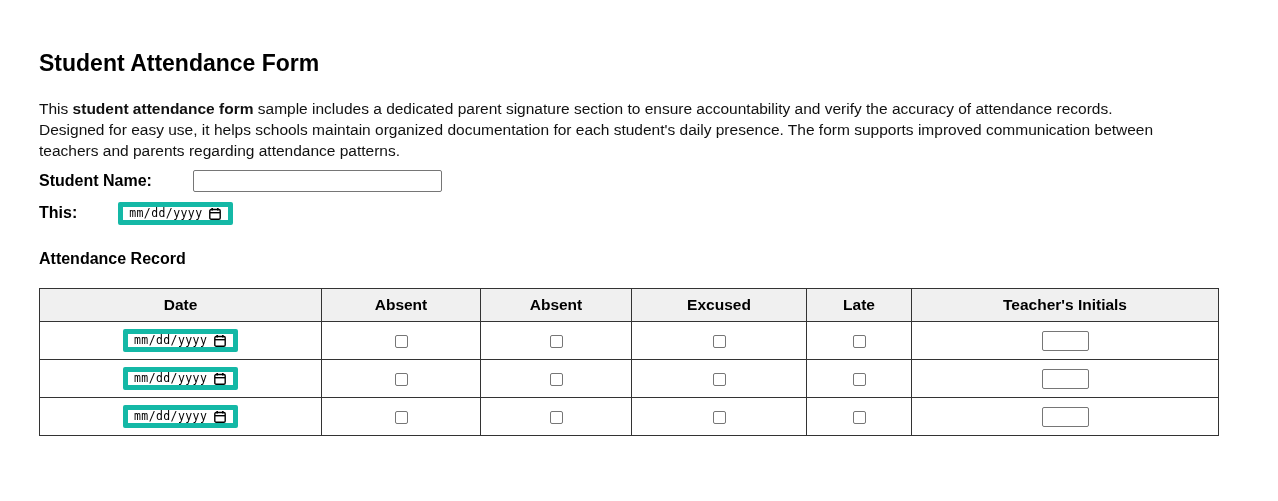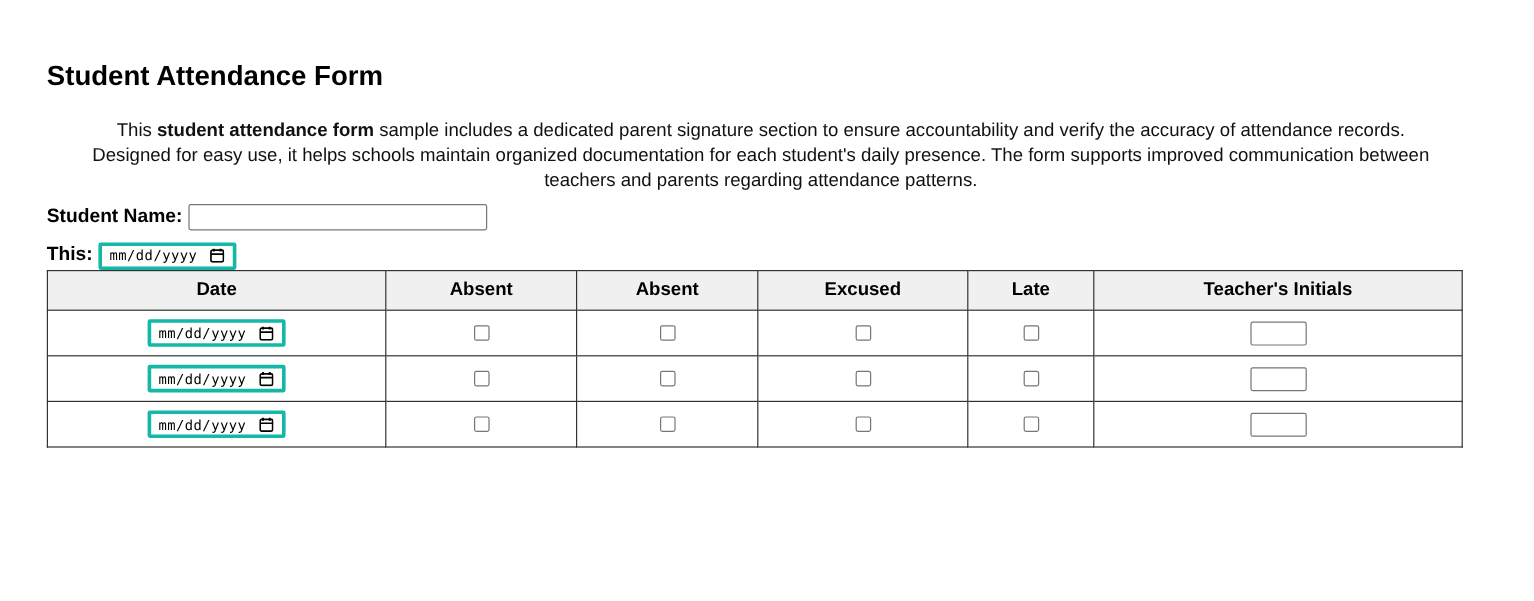--- a/index.html
+++ b/index.html
@@ -17,31 +17,31 @@
     line-height: 24px;
     font-weight: bold;
     color: #000000;
     margin: 0;
   }
 
   .intro {
     margin: 23px 0 0 0;
     font-size: 15.5px;
     line-height: 21px;
-    text-align: center;
   }
   .intro .line { display: block; }
   .intro strong { font-weight: bold; }
 
   .fields { margin-top: 6px; }
   .field-row {
     display: flex;
     align-items: center;
     margin-top: 8px;
     height: 24px;
+    gap: 36px;
   }
   .field-label {
     font-weight: bold;
     font-size: 16px;
     color: #000000;
     margin-right: 5px;
     white-space: nowrap;
   }
   .text-input {
     height: 22px;
@@ -52,25 +52,25 @@
     font-size: 14px;
     padding: 0 4px;
     outline: none;
   }
   .w-name  { width: 249px; }
   .w-class { width: 149px; }
 
   
   .date-input {
     display: inline-flex;
-    align-items: center;
+    align-items: flex-end;
     justify-content: space-between;
     width: 115px;
     height: 23px;
-    border: 3px solid #14b8a6;
+    border: 5px solid #14b8a6;
     border-radius: 2px;
     background: #ffffff;
     padding: 0 7px 0 6px;
     cursor: text;
   }
   .date-text {
     font-family: "DejaVu Sans Mono", monospace;
     font-size: 11.5px;
     letter-spacing: 0.4px;
     color: #000000;
@@ -80,20 +80,21 @@
 
   .section-heading {
     font-size: 16px;
     font-weight: bold;
     color: #000000;
     margin: 25px 0 0 0;
     line-height: 18px;
   }
 
   table.attendance {
+    margin-top: 20px;
     border-collapse: collapse;
     width: 1179px;
     table-layout: fixed;
     border-radius: 31px;
   }
   table.attendance th, table.attendance td {
     border: 1px solid #333333;
   }
   table.attendance th {
     background: #f0f0f0;
@@ -158,20 +159,21 @@
           <svg width="12" height="12" viewBox="0 0 12 12" fill="none">
             <path d="M3.2 0v2.6M8.8 0v2.6" stroke="#000" stroke-width="1.6"></path>
             <rect x="0.8" y="1.5" width="10.4" height="9.7" rx="1.3" stroke="#000" stroke-width="1.4"></rect>
             <path d="M1 4.7h10" stroke="#000" stroke-width="1.4"></path>
           </svg>
         </span>
       </span>
     </div>
   </div>
 
+  <h2 class="section-heading">Attendance Record</h2>
 
   <table class="attendance">
     <colgroup>
       <col style="width:282px">
         <col style="width:159px">
         <col style="width:151px">
       <col style="width:175px">
         <col style="width:105px">
         <col style="width:307px">
     </colgroup>

